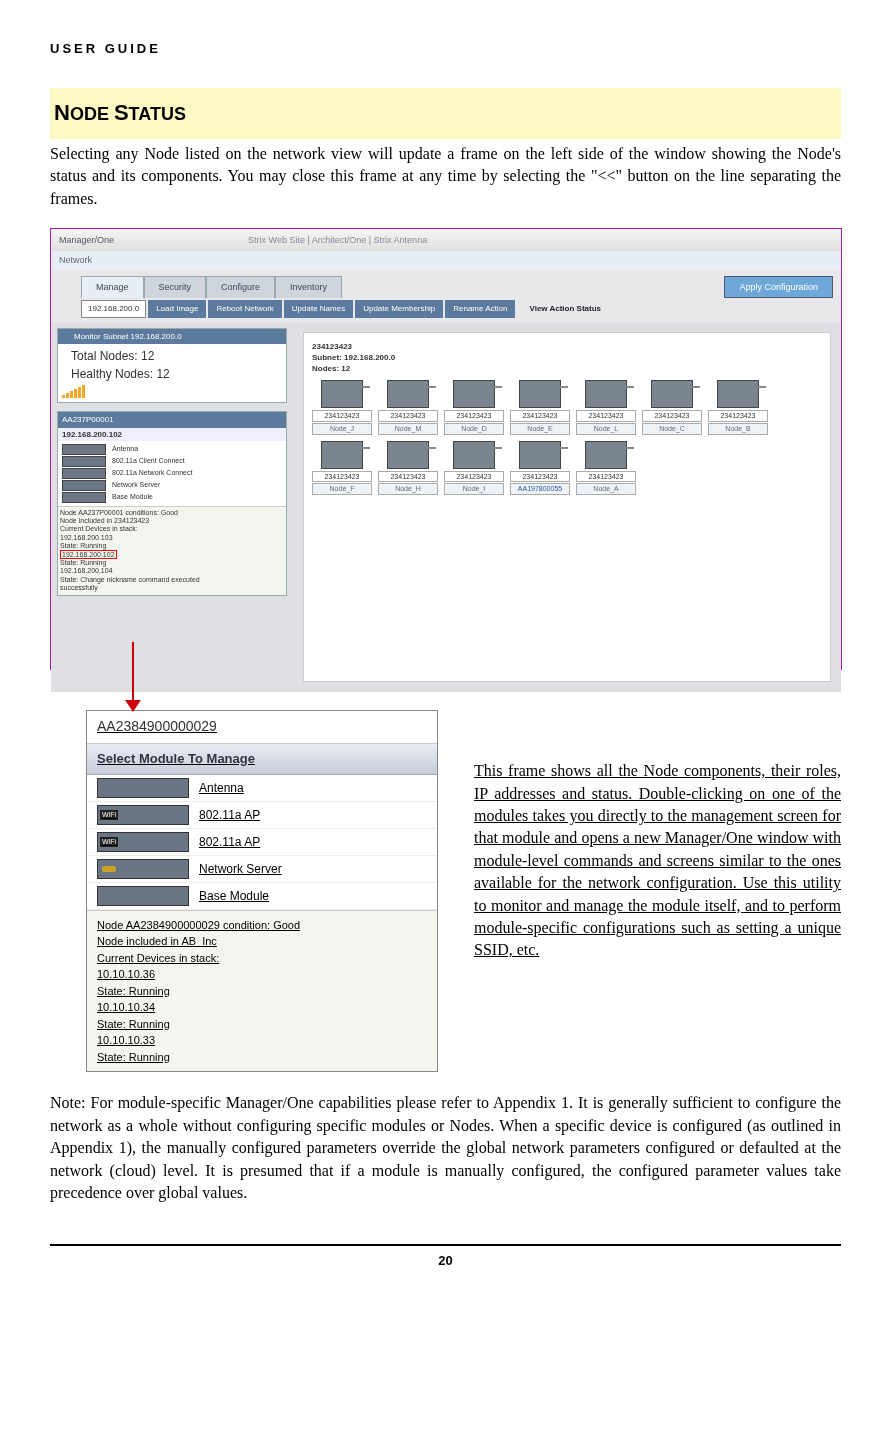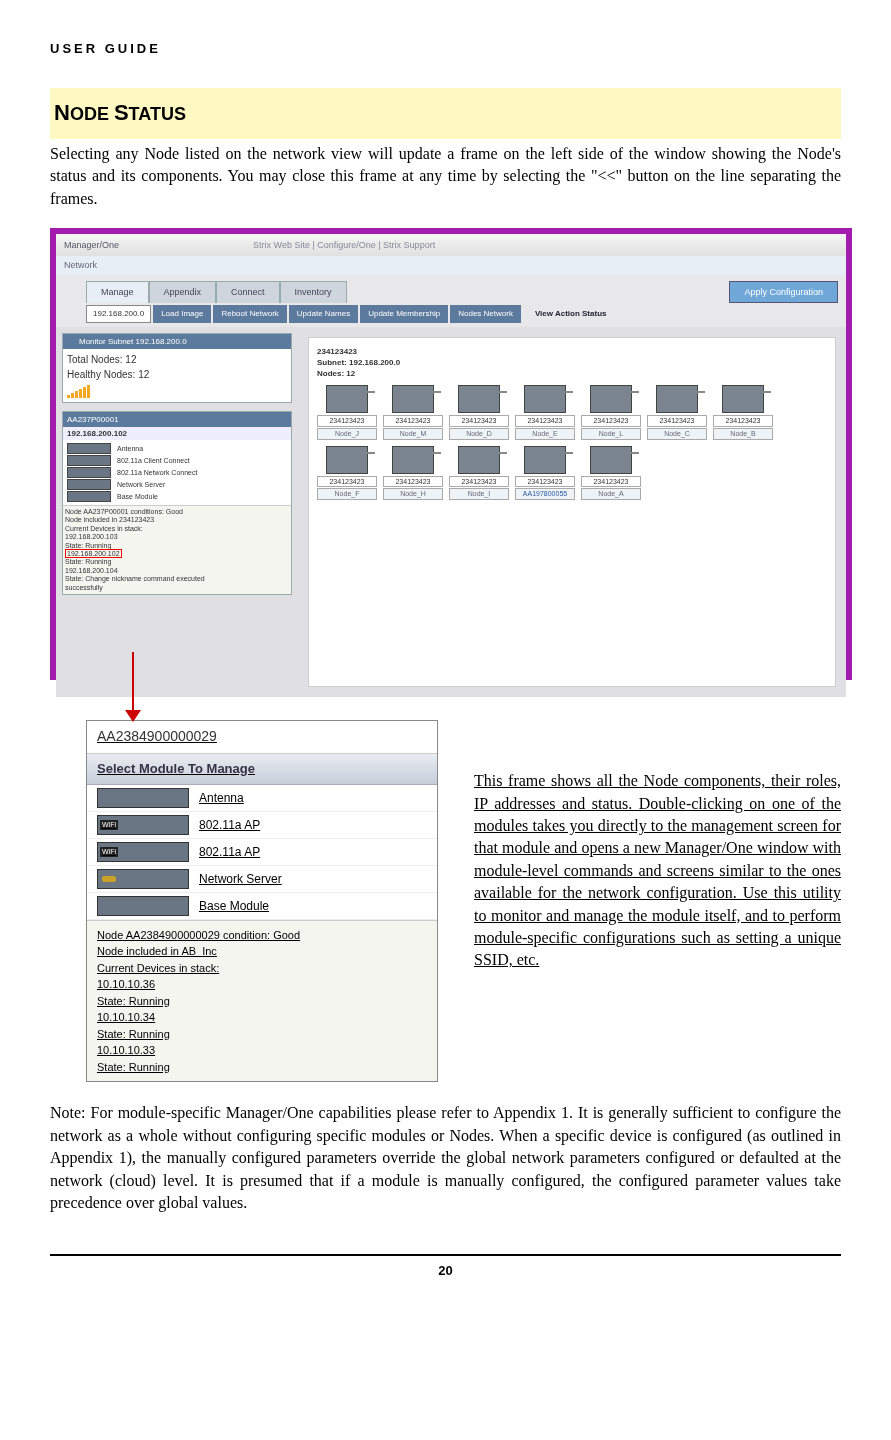--- a/index.html
+++ b/index.html
@@ -31,21 +31,21 @@
     font-size: 22px;
   }
   .body-text {
     text-align: justify;
     margin-bottom: 18px;
   }
   .screenshot1 {
     width: 790px;
     height: 440px;
     background: #e8e8ea;
-    border: 6px solid #a21caf;
+    border: 1px solid #a21caf;
     margin: 8px 0 20px 0;
     font-family: Arial, sans-serif;
     font-size: 9px;
     position: relative;
     color: #333;
   }
   .ss1-titlebar {
     background: linear-gradient(#f5f5f5,#e0e0e0);
     height: 22px;
     display:flex;
@@ -122,22 +122,22 @@
     padding:4px;
   }
   .ss1-panel-title {
     background:#5b7a9d;
     color:#fff;
     padding:2px 16px;
     font-size:8px;
     margin:-4px -4px 4px -4px;
   }
   .ss1-line {
-    font-size:10px;
-    margin:1px 0;
+    font-size:12px;
+    margin:1px 9px;
   }
   .bars {
     display:flex;
     gap:1px;
     align-items:flex-end;
     height:14px;
     margin-top:2px;
   }
   .bar { width:3px; background:#f5a623; }
   .ss1-nodeheader {
@@ -308,37 +308,37 @@
 
 <div class="section-title">
   <span class="first-letter">N</span><span>ODE </span><span class="first-letter">S</span><span>TATUS</span>
 </div>
 
 <div class="body-text">Selecting any Node listed on the network view will update a frame on the left side of the window showing the Node's status and its components. You may close this frame at any time by selecting the "&lt;&lt;" button on the line separating the frames.</div>
 
 <div class="screenshot1">
   <div class="ss1-titlebar">
     <span>Manager/One</span>
-    <span style="margin-left:120px;color:#889;">Strix Web Site  |  Configure/One  |  Strix Support</span>
+    <span style="margin-left:120px;color:#889;">Strix Web Site  |  Architect/One  |  Strix Antenna</span>
   </div>
   <div class="ss1-subtitle">Network</div>
   <div class="ss1-tabs">
     <div class="ss1-tab active">Manage</div>
-    <div class="ss1-tab">Appendix</div>
-    <div class="ss1-tab">Connect</div>
+    <div class="ss1-tab">Security</div>
+    <div class="ss1-tab">Configure</div>
     <div class="ss1-tab">Inventory</div>
     <div class="ss1-apply">Apply Configuration</div>
   </div>
   <div class="ss1-buttons">
     <div class="ss1-dropdown">192.168.200.0</div>
     <div class="ss1-btn">Load Image</div>
     <div class="ss1-btn">Reboot Network</div>
     <div class="ss1-btn">Update Names</div>
     <div class="ss1-btn">Update Membership</div>
-    <div class="ss1-btn">Nodes Network</div>
+    <div class="ss1-btn">Rename Action</div>
     <div class="ss1-view">View Action Status</div>
   </div>
   <div class="ss1-main">
     <div class="ss1-left">
       <div class="ss1-panel">
         <div class="ss1-panel-title">Monitor Subnet 192.168.200.0</div>
         <div class="ss1-line">Total Nodes: 12</div>
         <div class="ss1-line">Healthy Nodes: 12</div>
         <div class="bars">
           <div class="bar" style="height:3px"></div>

